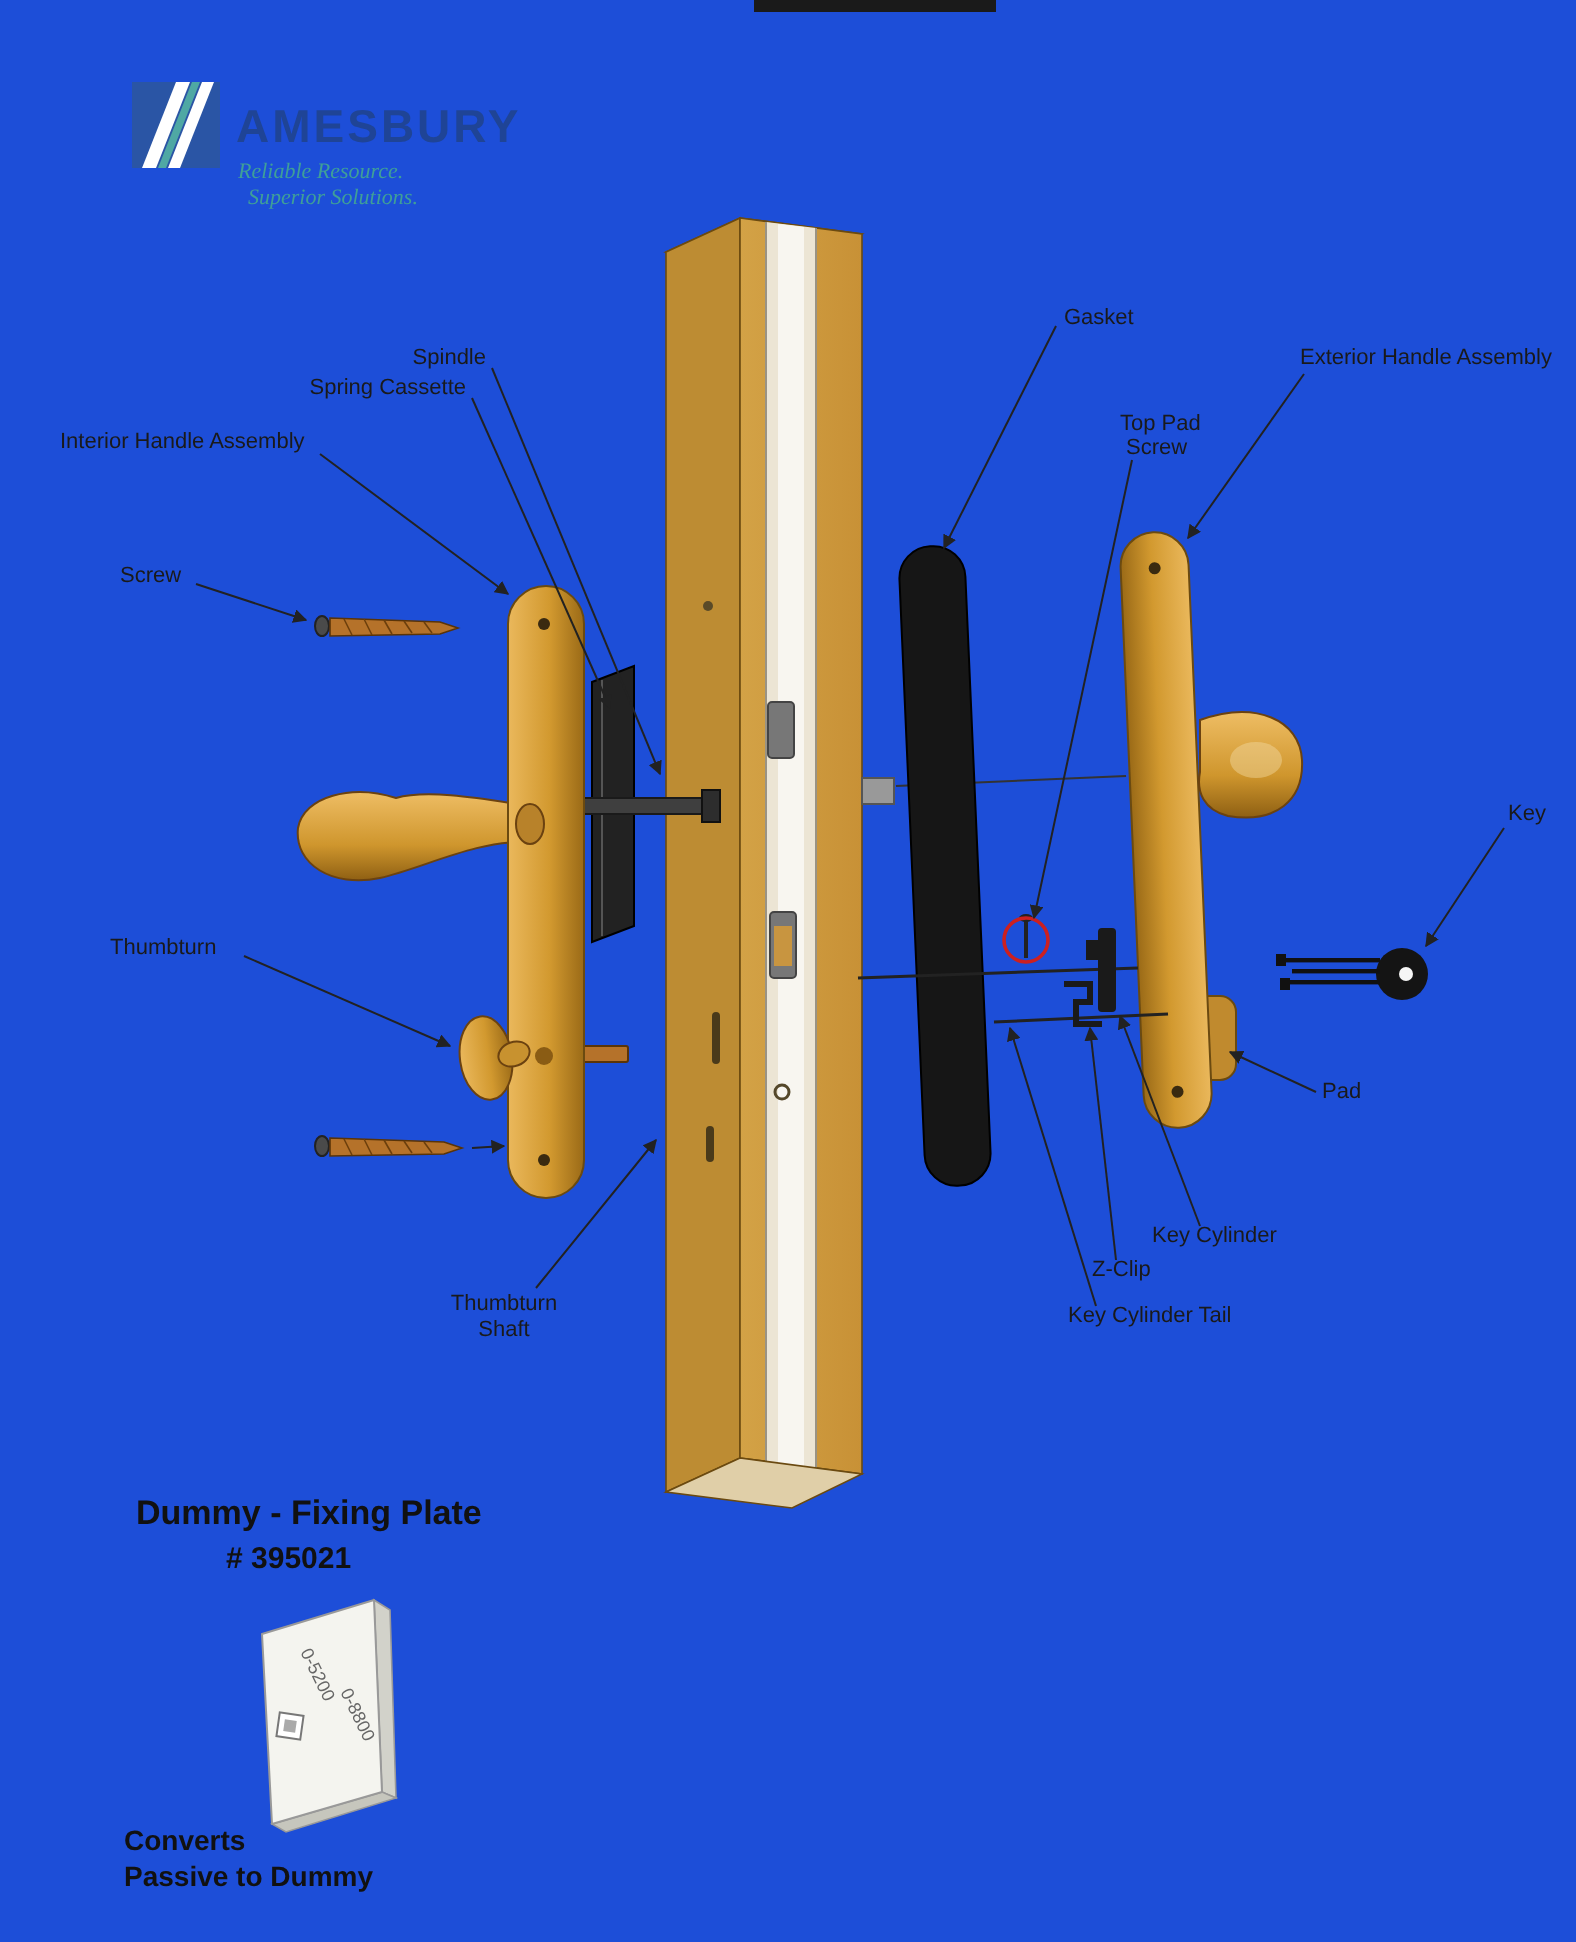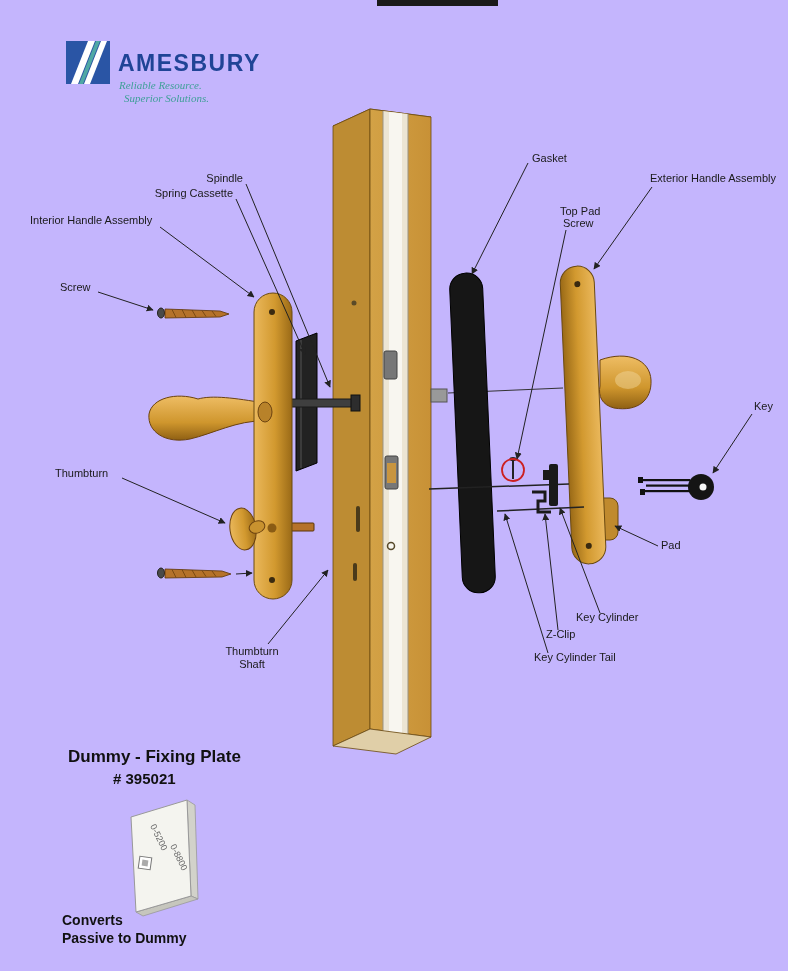--- a/index.html
+++ b/index.html
@@ -1,17 +1,17 @@
 <!DOCTYPE html>
 <html><head>
 <meta charset="utf-8">
 <style>
   html,body { margin:0; padding:0; background:#ffffff; }
   .page {
-    position:relative; width:788px; height:971px; background:#c4b5fd;
+    position:relative; width:788px; height:971px; background:#1d4ed8;
     font-family:"Liberation Sans", sans-serif; overflow:hidden;
   }
   svg { display:block; }
   svg text { font-family:"Liberation Sans", sans-serif; }
   .lbl { font-size:11px; fill:#1a1a1a; }
   .leader { stroke:#222; stroke-width:1; fill:none; }
   .brand { font-size:23px; font-weight:bold; fill:#1f4496; letter-spacing:1.5px; }
   .tagline { font-size:11px; font-style:italic; fill:#3f9f98; font-family:"Liberation Serif", serif; }
   .foot-title { font-size:17px; font-weight:bold; fill:#111; }
   .foot-part { font-size:15px; font-weight:bold; fill:#111; }

